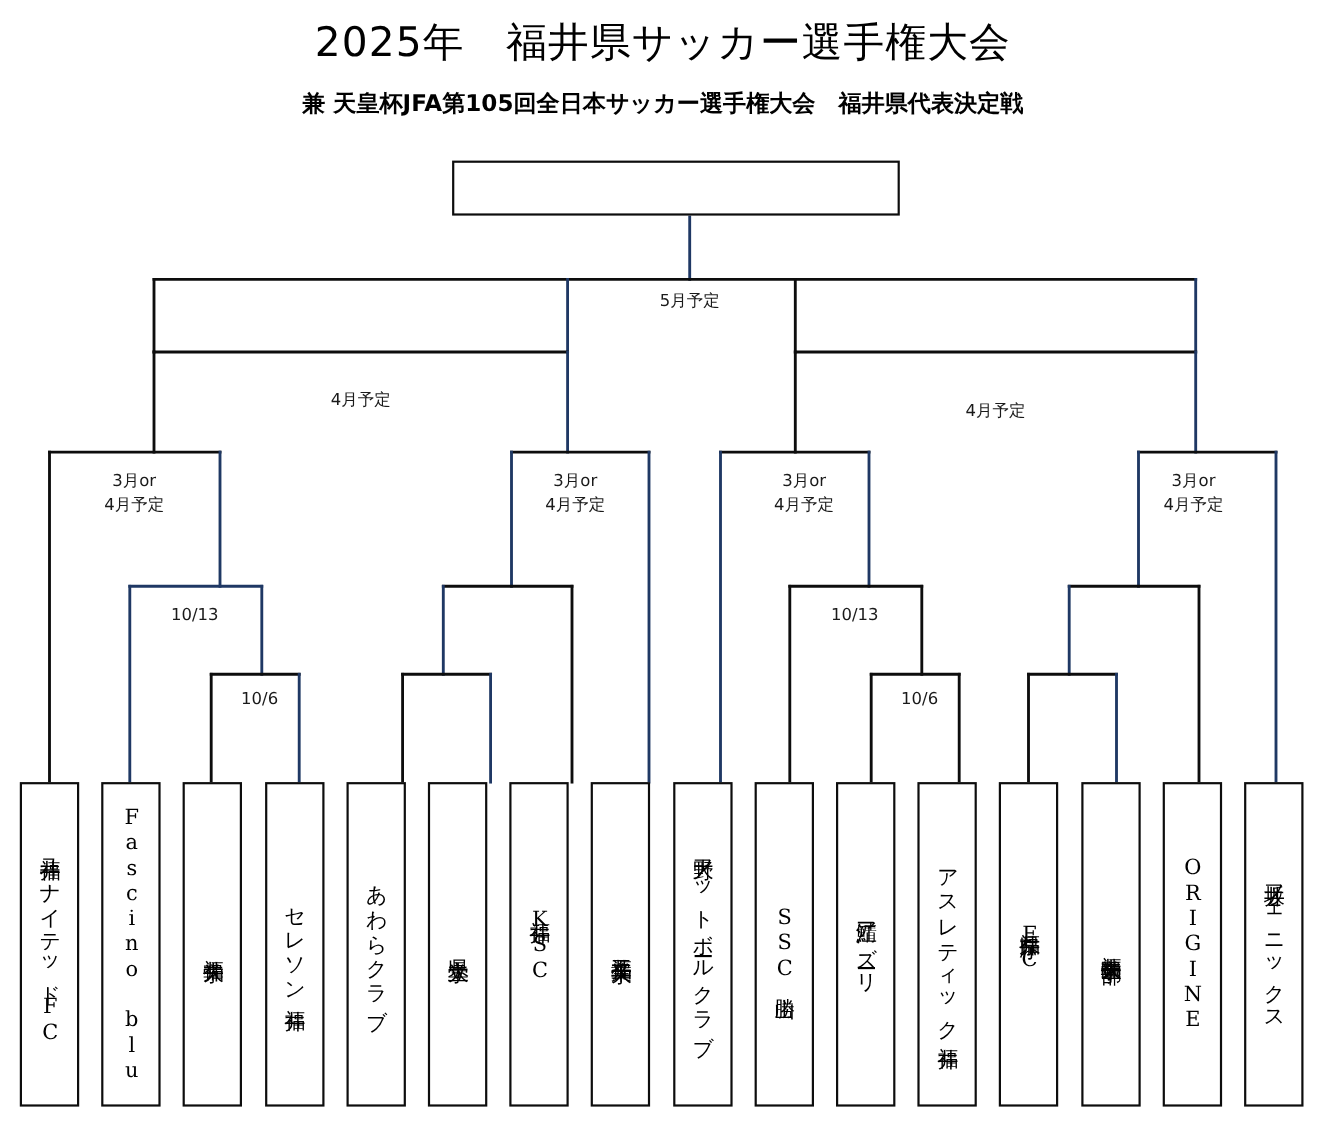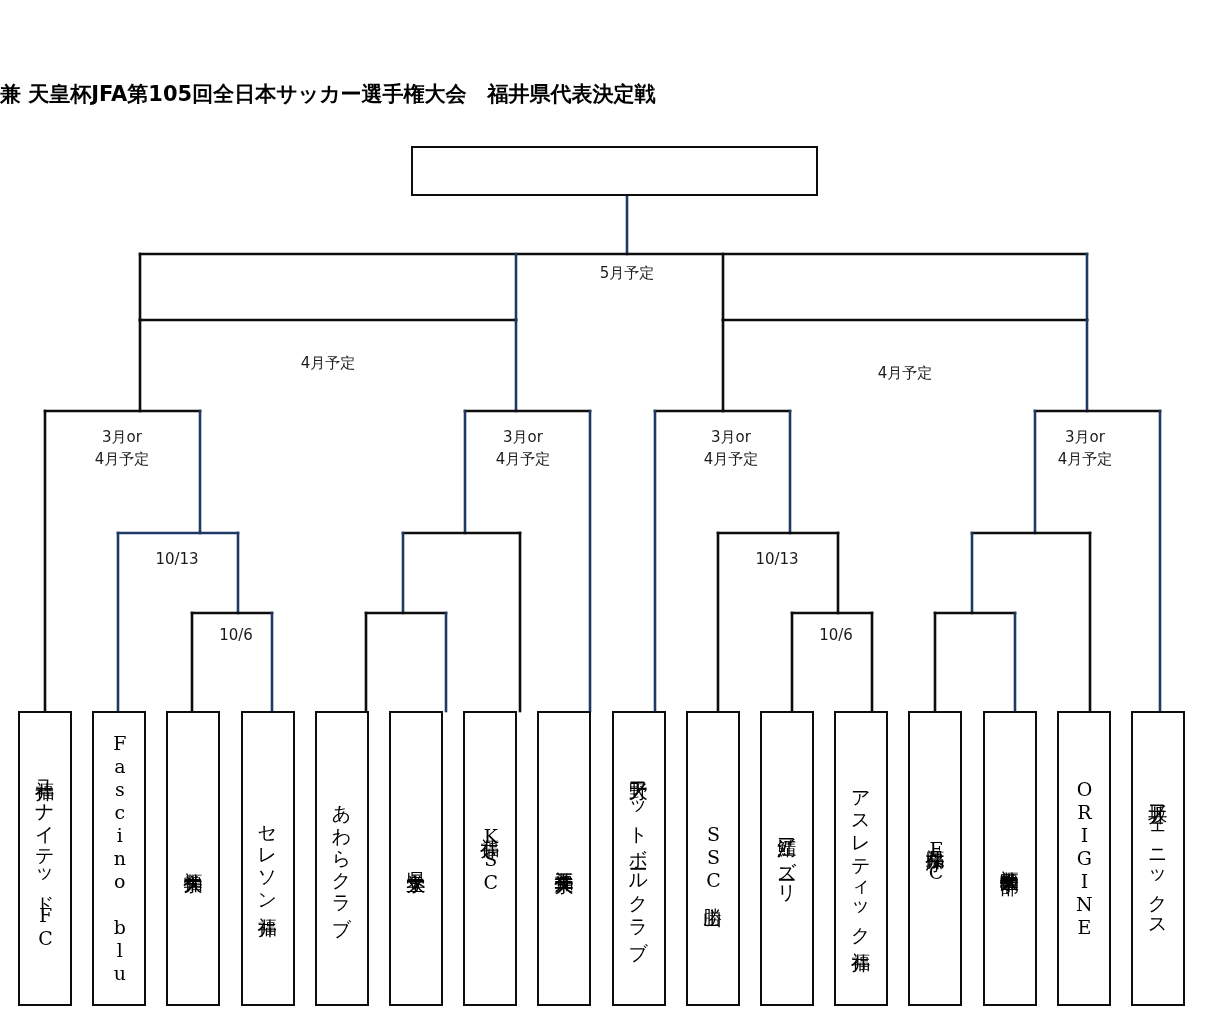--- a/index.html
+++ b/index.html
@@ -31,20 +31,21 @@
     font-weight: 400;
     letter-spacing: 1px;
     white-space: pre;
     font-family: "DejaVu Sans", "Liberation Sans", sans-serif;
   }
   .title-sub {
     position: absolute;
     left: 0;
     top: 80px;
     width: 1205px;
+    text-align: center;
     font-size: 21px;
     font-weight: bold;
     letter-spacing: 0px;
     white-space: pre;
     font-family: "DejaVu Sans", "Liberation Sans", sans-serif;
   }
   #bracket-svg {
     position: absolute;
     left: 0;
     top: 0;
@@ -87,20 +88,21 @@
     text-align: center;
     font-family: "DejaVu Sans", "Liberation Sans", sans-serif;
   }
   .round-label.two-line { line-height: 1.45; }
 </style>
 </head>
 <body>
 
 <div id="page">
 
+  <div class="title-main">2025年　福井県サッカー選手権大会</div>
   <div class="title-sub">兼 天皇杯JFA第105回全日本サッカー選手権大会　福井県代表決定戦</div>
 
   <svg id="bracket-svg" viewBox="0 0 1205 1024" preserveAspectRatio="none" aria-hidden="true">
       <line x1="627" y1="196" x2="627" y2="254" stroke="#1F3864" stroke-width="2.6" stroke-linecap="square"></line>
       <line x1="140" y1="254" x2="1087" y2="254" stroke="#0D0D0D" stroke-width="2.6" stroke-linecap="square"></line>
       <line x1="140" y1="254" x2="140" y2="320" stroke="#0D0D0D" stroke-width="2.6" stroke-linecap="square"></line>
       <line x1="516" y1="254" x2="516" y2="320" stroke="#1F3864" stroke-width="2.6" stroke-linecap="square"></line>
       <line x1="723" y1="254" x2="723" y2="320" stroke="#0D0D0D" stroke-width="2.6" stroke-linecap="square"></line>
       <line x1="1087" y1="254" x2="1087" y2="320" stroke="#1F3864" stroke-width="2.6" stroke-linecap="square"></line>
       <line x1="140" y1="320" x2="516" y2="320" stroke="#0D0D0D" stroke-width="2.6" stroke-linecap="square"></line>

